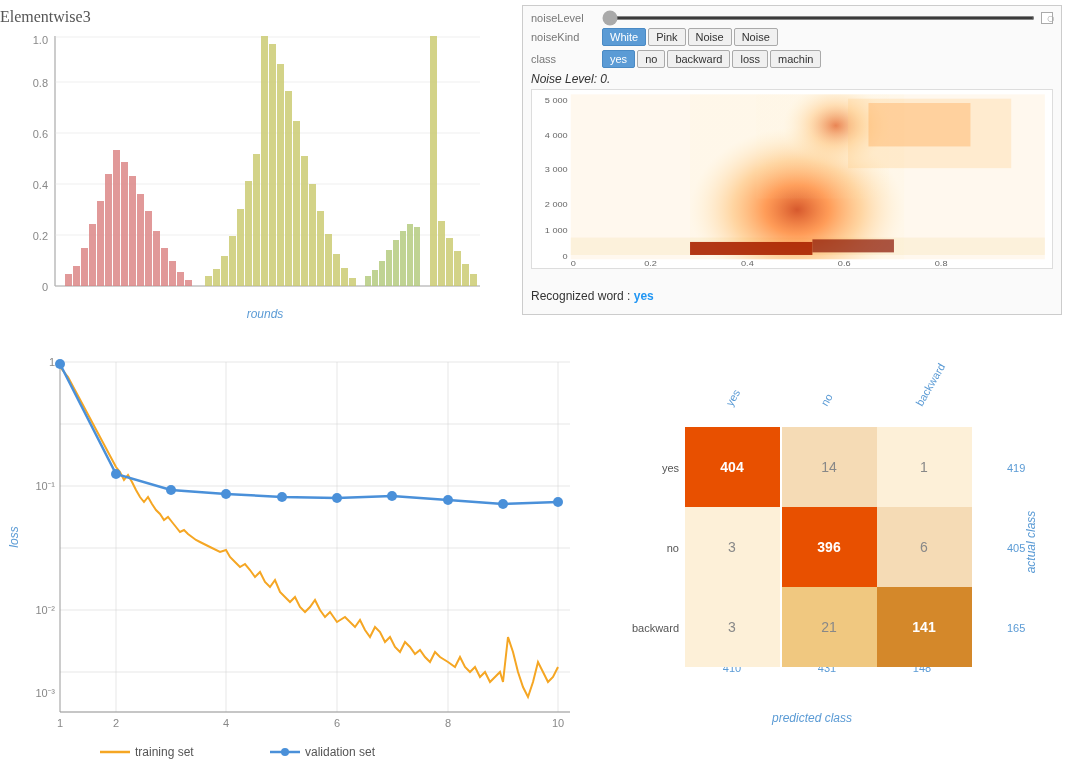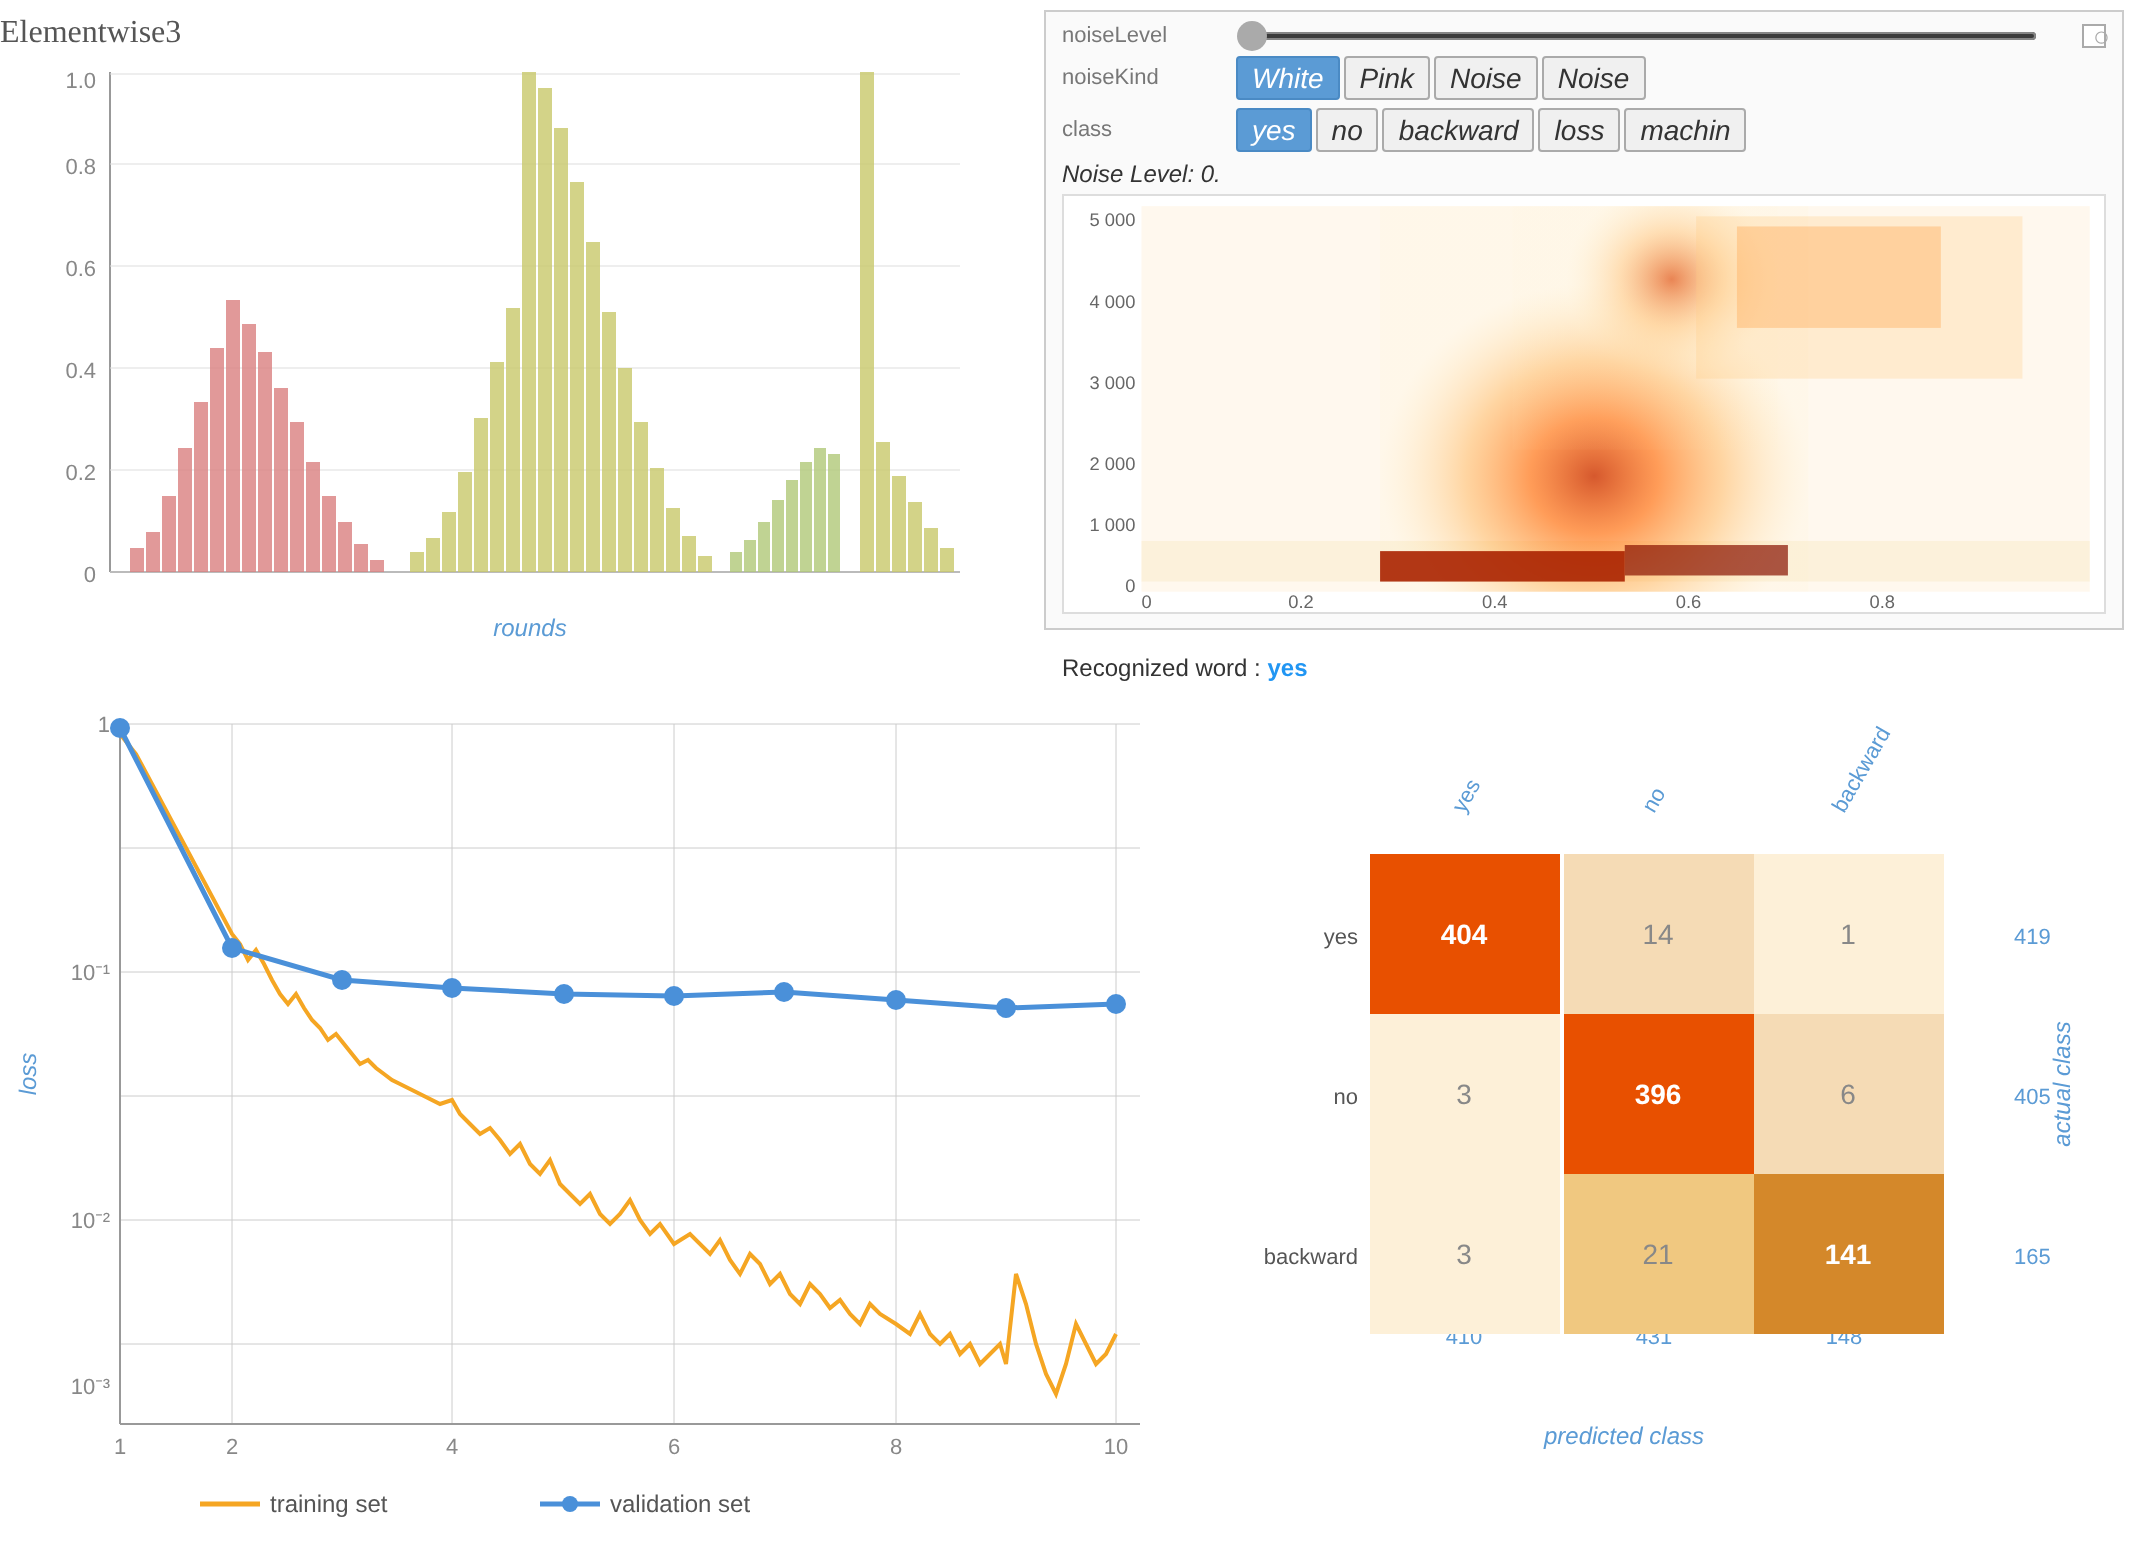--- a/index.html
+++ b/index.html
@@ -40,57 +40,56 @@
       border: 1px solid #ccc;
       background: #fafafa;
       padding: 6px 8px;
       font-size: 11px;
       color: #333;
     }
     #noise-panel .row {
       display: flex;
       align-items: center;
       margin-bottom: 4px;
-      gap: 22px;
+      gap: 6px;
     }
     .row-label {
       width: 65px;
       color: #777;
       font-size: 11px;
     }
     .noise-slider {
       flex: 1;
       height: 4px;
       accent-color: #aaa;
     }
     .checkbox-square {
       width: 12px; height: 12px;
       border: 1px solid #aaa;
       background: #fff;
       display: inline-block;
     }
     .btn-group { display: flex; gap: 2px; }
     .btn-noise {
       padding: 2px 7px;
-      font-size: 14px;
+      font-size: 11px;
       border: 1px solid #aaa;
       background: #f0f0f0;
       cursor: pointer;
       color: #333;
       border-radius: 2px;
-      font-style: italic;
     }
     .btn-noise.active {
       background: #5b9bd5;
       color: #fff;
       border-color: #4a8ac4;
     }
     #spectrogram-container {
       width: 100%;
-      height: 210px;
+      height: 180px;
       background: #fff;
       border: 1px solid #ddd;
       position: relative;
       overflow: hidden;
     }
     #recognized-label {
       font-size: 12px;
       color: #333;
       margin-top: 20px;
     }

